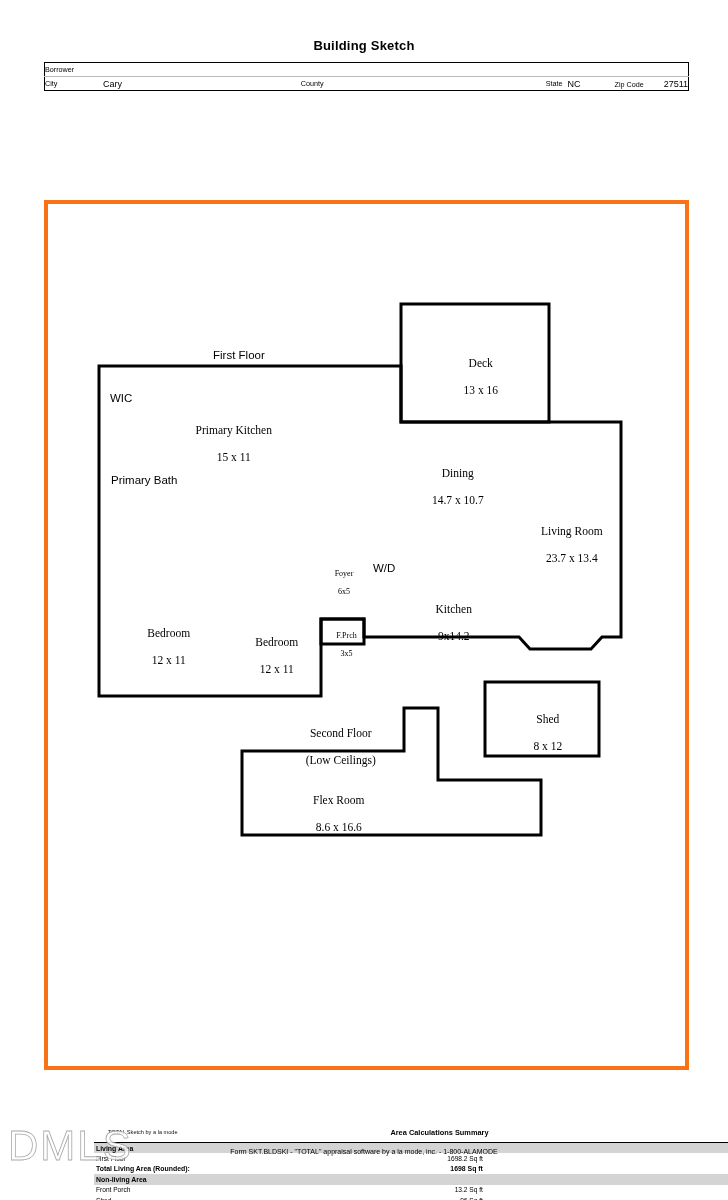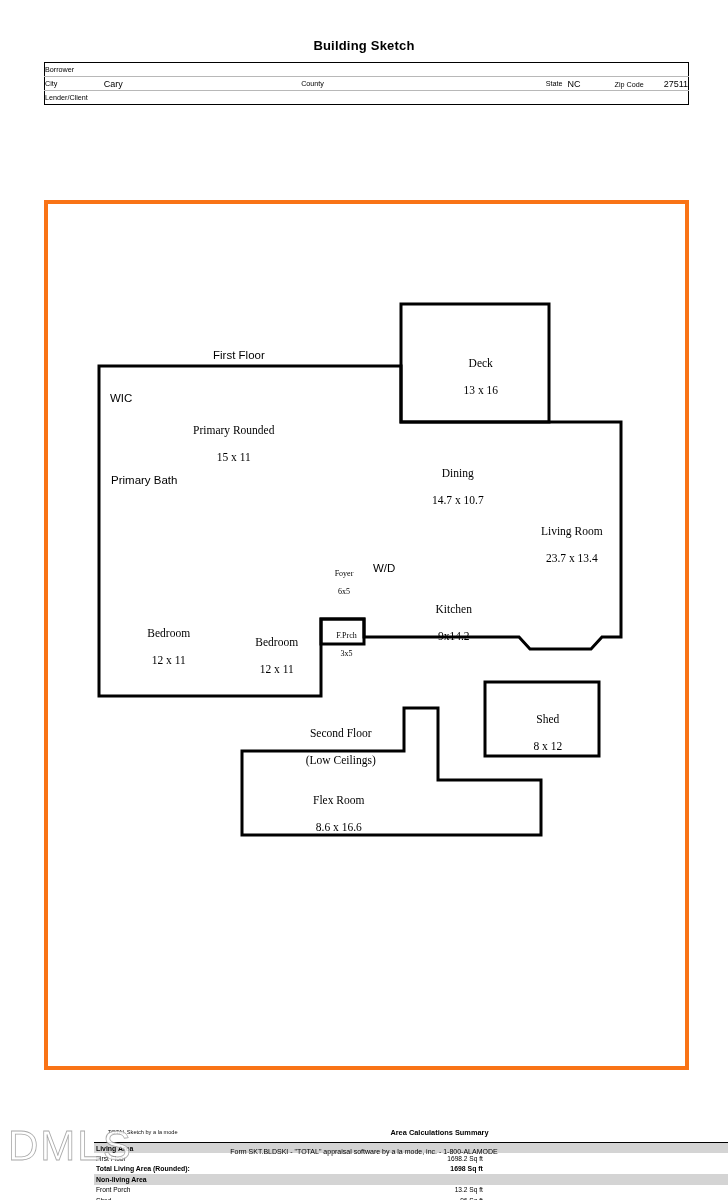--- a/index.html
+++ b/index.html
@@ -178,24 +178,20 @@
     <td class="val" style="width:210px">Cary</td>
     <td class="lbl" style="width:95px">County</td>
     <td class="val" style="width:160px"></td>
     <td class="lbl" style="width:22px;text-align:right">State</td>
     <td style="padding:0">
       <span class="val" style="display:inline-block;width:42px">NC</span>
       <span class="lbl" style="display:inline-block;width:42px">Zip Code</span>
       <span class="val">27511</span>
     </td>
   </tr>
-  <tr>
-    <td class="lbl">Lender/Client</td>
-    <td class="val" colspan="5"></td>
-  </tr>
 </tbody>
   </table>
 
 <div class="sketch-frame">
 
   <svg class="svg-plan" width="641" height="866" viewBox="0 0 641 866">
     <g fill="none" stroke="#000" stroke-width="3" stroke-linejoin="miter" stroke-linecap="square">
 
       <rect x="353" y="100" width="148" height="118"></rect>
 
@@ -234,21 +230,21 @@
   <div class="plan-label" style="left:165px; top:145px;">First Floor</div>
 
   <div class="plan-label ctr" style="left:379px; top:139px; width:96px;">
     <span>Deck</span><br>
     <span>13 x 16</span>
   </div>
 
   <div class="plan-label" style="left:62px; top:188px;">WIC</div>
 
   <div class="plan-label ctr" style="left:90px; top:206px; width:180px;">
-    <span>Primary Rounded</span><br>
+    <span>Primary Kitchen</span><br>
     <span>15 x 11</span>
   </div>
 
   <div class="plan-label" style="left:63px; top:270px;">Primary Bath</div>
 
 
   <div class="plan-label ctr" style="left:345px; top:249px; width:118px;">
     <span>Dining</span><br>
     <span>14.7 x 10.7</span>
   </div>

